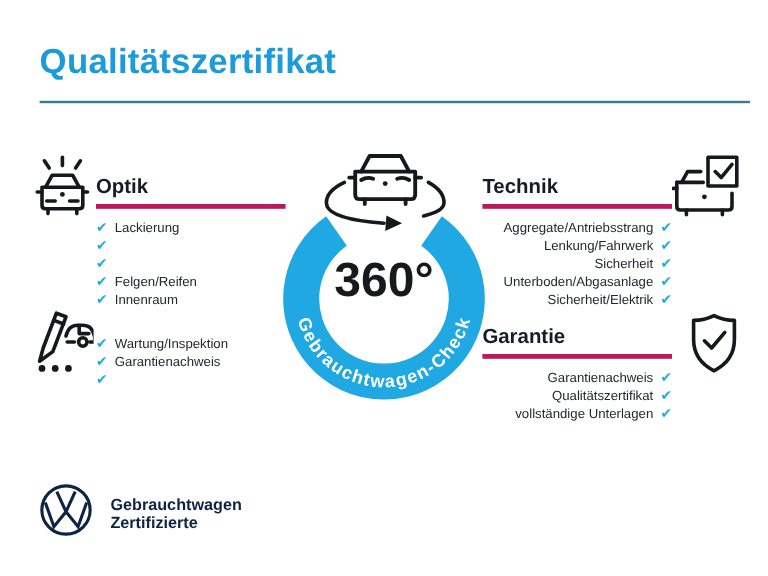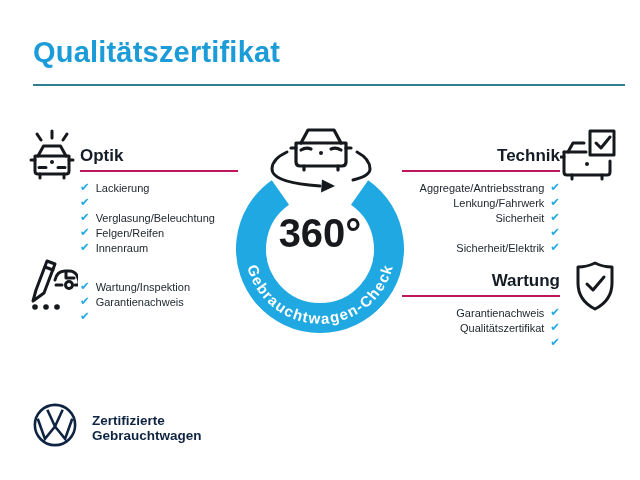--- a/index.html
+++ b/index.html
@@ -15,23 +15,23 @@
     font-size:29px; font-weight:bold; color:#1B9BD7; letter-spacing:0.2px;
   }
   .title-rule {
     position:absolute; left:33px; top:84px; width:592px; height:2px;
     background:#2F7E91;
   }
 
   .sec { position:absolute; width:158px; }
   .sec h2 {
     margin:0; font-size:17px; font-weight:bold; color:#151C26;
-    line-height:20px; padding-bottom:4px; border-bottom:2px solid #be185d;
-  }
-  .sec.right h2 { text-align:right; }
+    line-height:20px; padding-bottom:4px; border-bottom:4px solid #be185d;
+  }
+  .sec.right h2 { }
   .sec ul { list-style:none; margin:8px 0 0 0; padding:0; }
   .sec li {
     display:flex; align-items:center; gap:6px; height:15px;
     font-size:11px; color:#222831; white-space:nowrap;
   }
   .sec.right li { justify-content:flex-end; }
   .chk {
     color:#1FA8E2; font-family:"DejaVu Sans", sans-serif;
     font-size:11.5px; font-weight:bold; line-height:1;
   }
@@ -113,21 +113,20 @@
     <ul>
       <li>
           <span class="chk">✔</span>
           <span>Lackierung</span>
         </li>
       <li>
           <span class="chk">✔</span>
         </li>
       <li>
           <span class="chk">✔</span>
-          <span>Verglasung/Beleuchtung</span>
         </li>
       <li>
           <span class="chk">✔</span>
           <span>Felgen/Reifen</span>
         </li>
       <li>
           <span class="chk">✔</span>
           <span>Innenraum</span>
         </li>
     </ul>
@@ -142,20 +141,21 @@
         </li>
       <li>
           <span>Lenkung/Fahrwerk</span>
           <span class="chk">✔</span>
         </li>
       <li>
           <span>Sicherheit</span>
           <span class="chk">✔</span>
         </li>
       <li>
+          <span>Unterboden/Abgasanlage</span>
           <span class="chk">✔</span>
         </li>
       <li>
           <span>Sicherheit/Elektrik</span>
           <span class="chk">✔</span>
         </li>
     </ul>
   </section>
 
   <section class="sec" id="sec-wartung">
@@ -168,31 +168,32 @@
           <span class="chk">✔</span>
           <span>Garantienachweis</span>
         </li>
       <li>
           <span class="chk">✔</span>
         </li>
     </ul>
   </section>
 
   <section class="sec right" id="sec-garantie">
-    <h2>Wartung</h2>
+    <h2>Garantie</h2>
     <ul>
       <li>
           <span>Garantienachweis</span>
           <span class="chk">✔</span>
         </li>
       <li>
           <span>Qualitätszertifikat</span>
           <span class="chk">✔</span>
         </li>
       <li>
+          <span>vollständige Unterlagen</span>
           <span class="chk">✔</span>
         </li>
     </ul>
   </section>
 
   <svg class="badge-svg" width="640" height="480" viewBox="0 0 640 480">
     <defs>
       <path id="ringTextArc" d="M 253.3 231.1 A 69 69 0 1 0 386.7 231.1" fill="none"></path>
     </defs>
 
@@ -219,18 +220,18 @@
 
   <div class="footer">
     <svg width="46" height="46" viewBox="0 0 48 48">
       <g fill="none" stroke="#0E2442" stroke-width="2.7" stroke-linejoin="miter">
         <circle cx="24" cy="24" r="21"></circle>
         <path d="M16 8 L24 25.5 L32 8"></path>
         <path d="M6 17.5 L13.5 38.5 L24 25.5 L34.5 38.5 L42 17.5"></path>
       </g>
     </svg>
     <div class="footer-text">
+      <div>Gebrauchtwagen</div>
       <div>Zertifizierte</div>
-      <div>Gebrauchtwagen</div>
     </div>
   </div>
 
 </div>
 
 </body></html>

